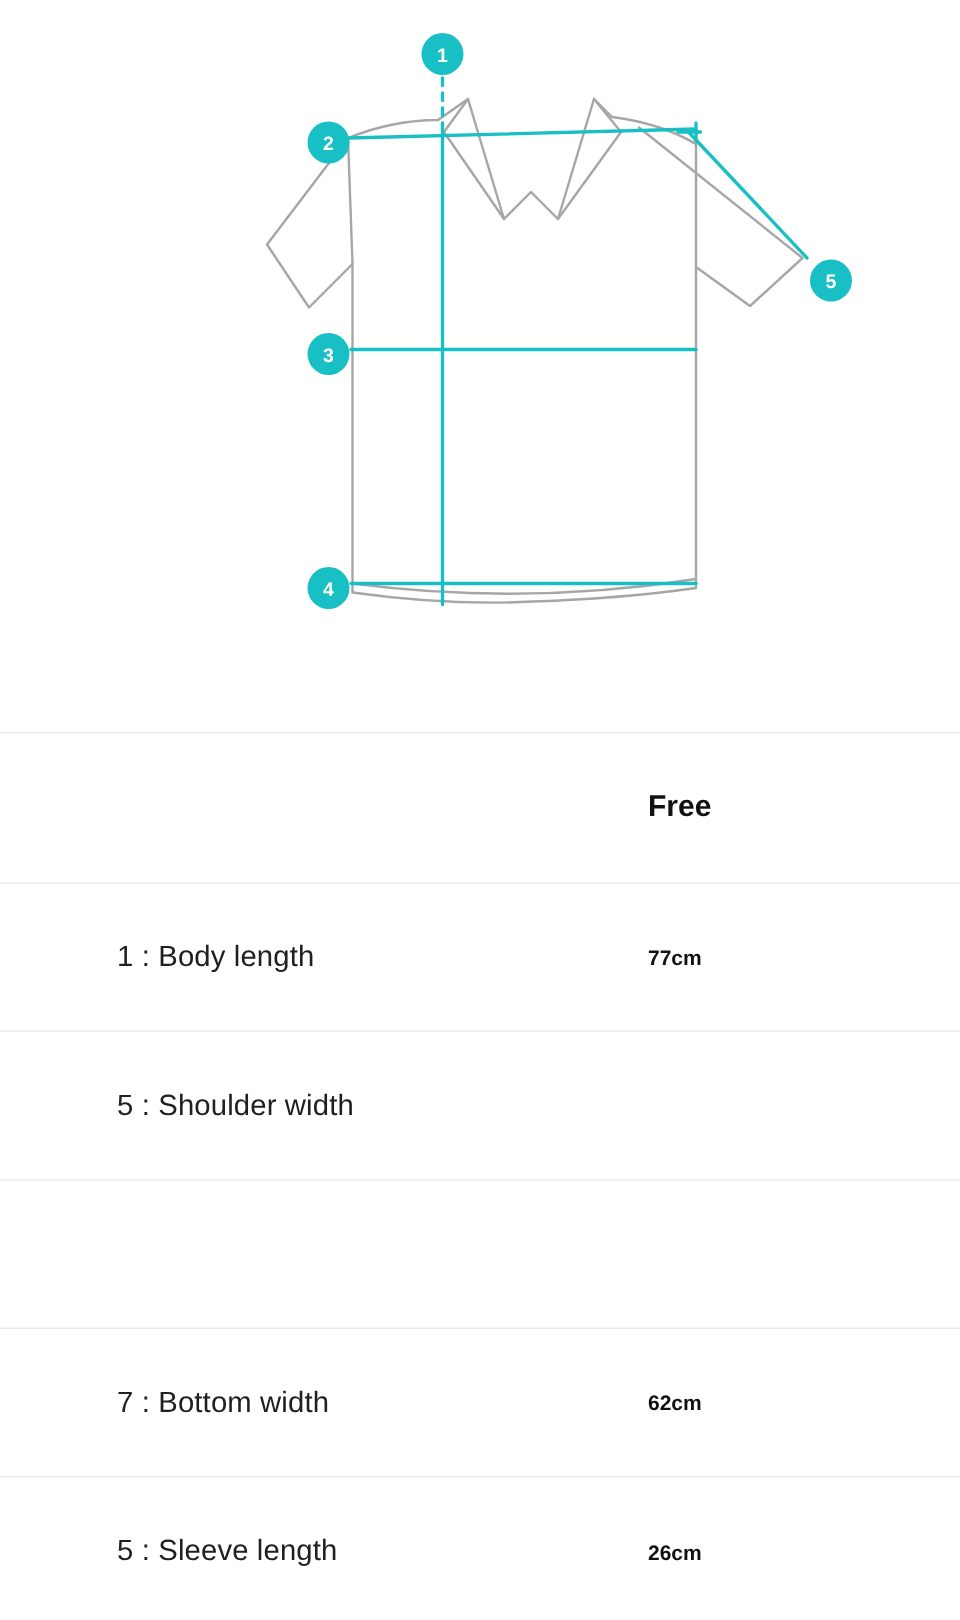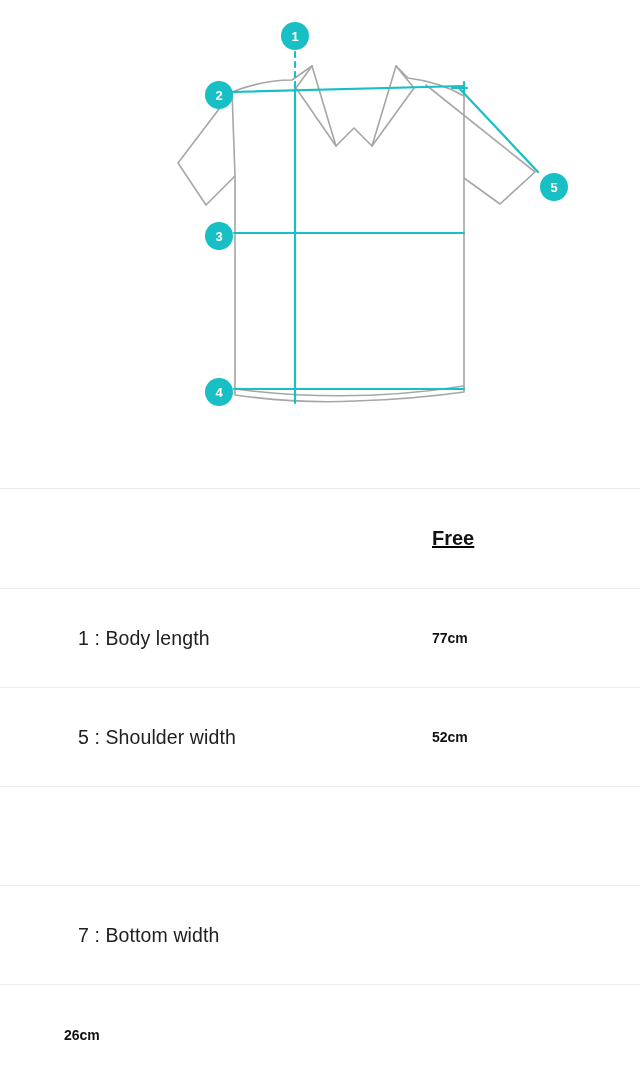--- a/index.html
+++ b/index.html
@@ -41,21 +41,20 @@
   }
   .row {
     display: flex;
     align-items: center;
     height: 99px;
     border-bottom: 1px solid #ececec;
     padding: 0 0 0 42px;
   }
   .row.header {
     height: 100px;
-    text-decoration: underline;
   }
   .row .label {
     flex: 1 1 auto;
     font-size: 19.5px;
     color: #202020;
     letter-spacing: 0.1px;
     margin-left: 36px;
   }
   .row .value {
     width: 230px;
@@ -144,28 +143,29 @@
       <div class="value">Free</div>
     </div>
 
     <div class="row">
       <div class="label">1 : Body length</div>
       <div class="value">77cm</div>
     </div>
 
     <div class="row">
       <div class="label">5 : Shoulder width</div>
-      <div class="value">52cm</div>
     </div>
 
     <div class="row">
     </div>
 
     <div class="row">
       <div class="label">7 : Bottom width</div>
+      <div class="value">62cm</div>
     </div>
 
     <div class="row">
+      <div class="label">5 : Sleeve length</div>
       <div class="value">26cm</div>
     </div>
 
   </div>
 </div>
 
 </body></html>

